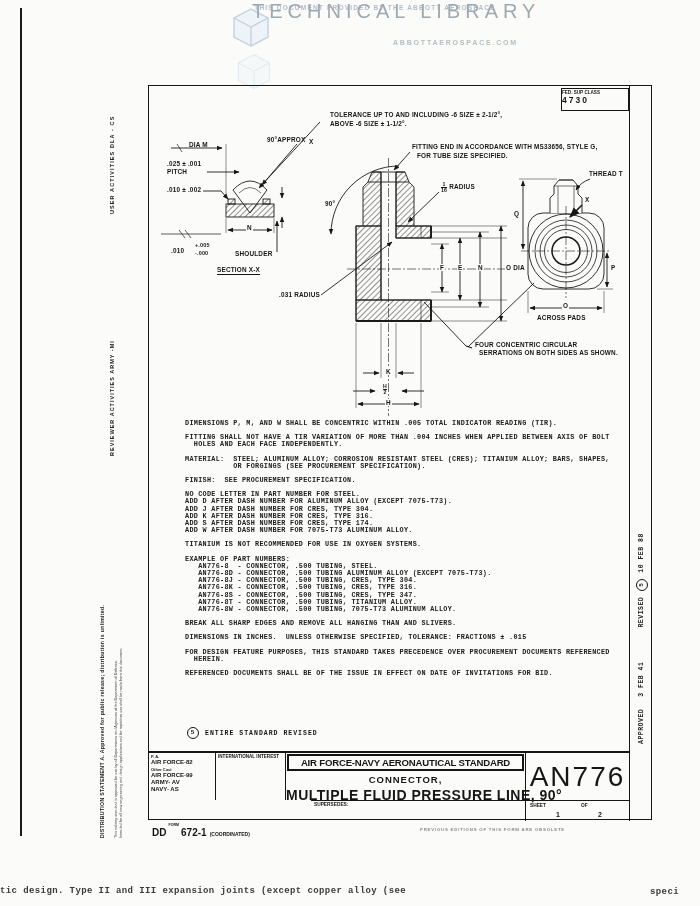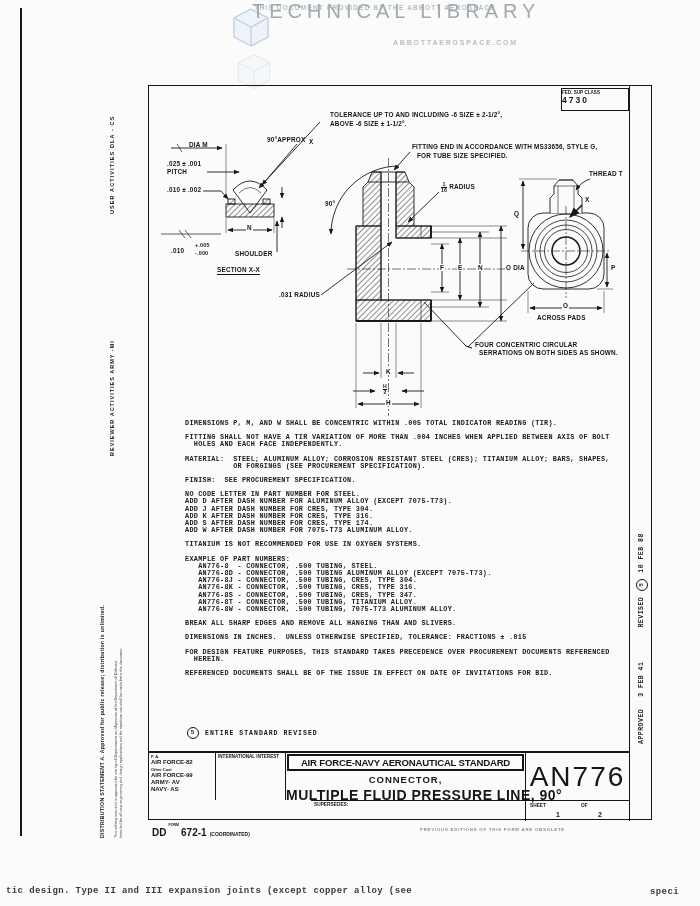--- a/index.html
+++ b/index.html
@@ -361,16 +361,16 @@
         <span style="left:72px;top:10px;font-size:7px;">2</span>
       </div>
     </div>
   </div>
 
   <div class="ddline">
     <span class="dd">DD</span><span class="form">FORM</span><span class="num">672-1</span><span class="coord">(COORDINATED)</span>
   </div>
   <div class="obsolete">PREVIOUS EDITIONS OF THIS FORM ARE OBSOLETE</div>
 
-  <div class="cutline" style="left:6px;top:886px;">tic design.  Type II and III expansion joints (except copper alloy (see</div>
+  <div class="cutline" style="left:0px;top:886px;">tic design.  Type II and III expansion joints (except copper alloy (see</div>
   <div class="cutline" style="left:638px;top:887px;margin-left:12px;">speci</div>
 
 </div>
 
 </body></html>

